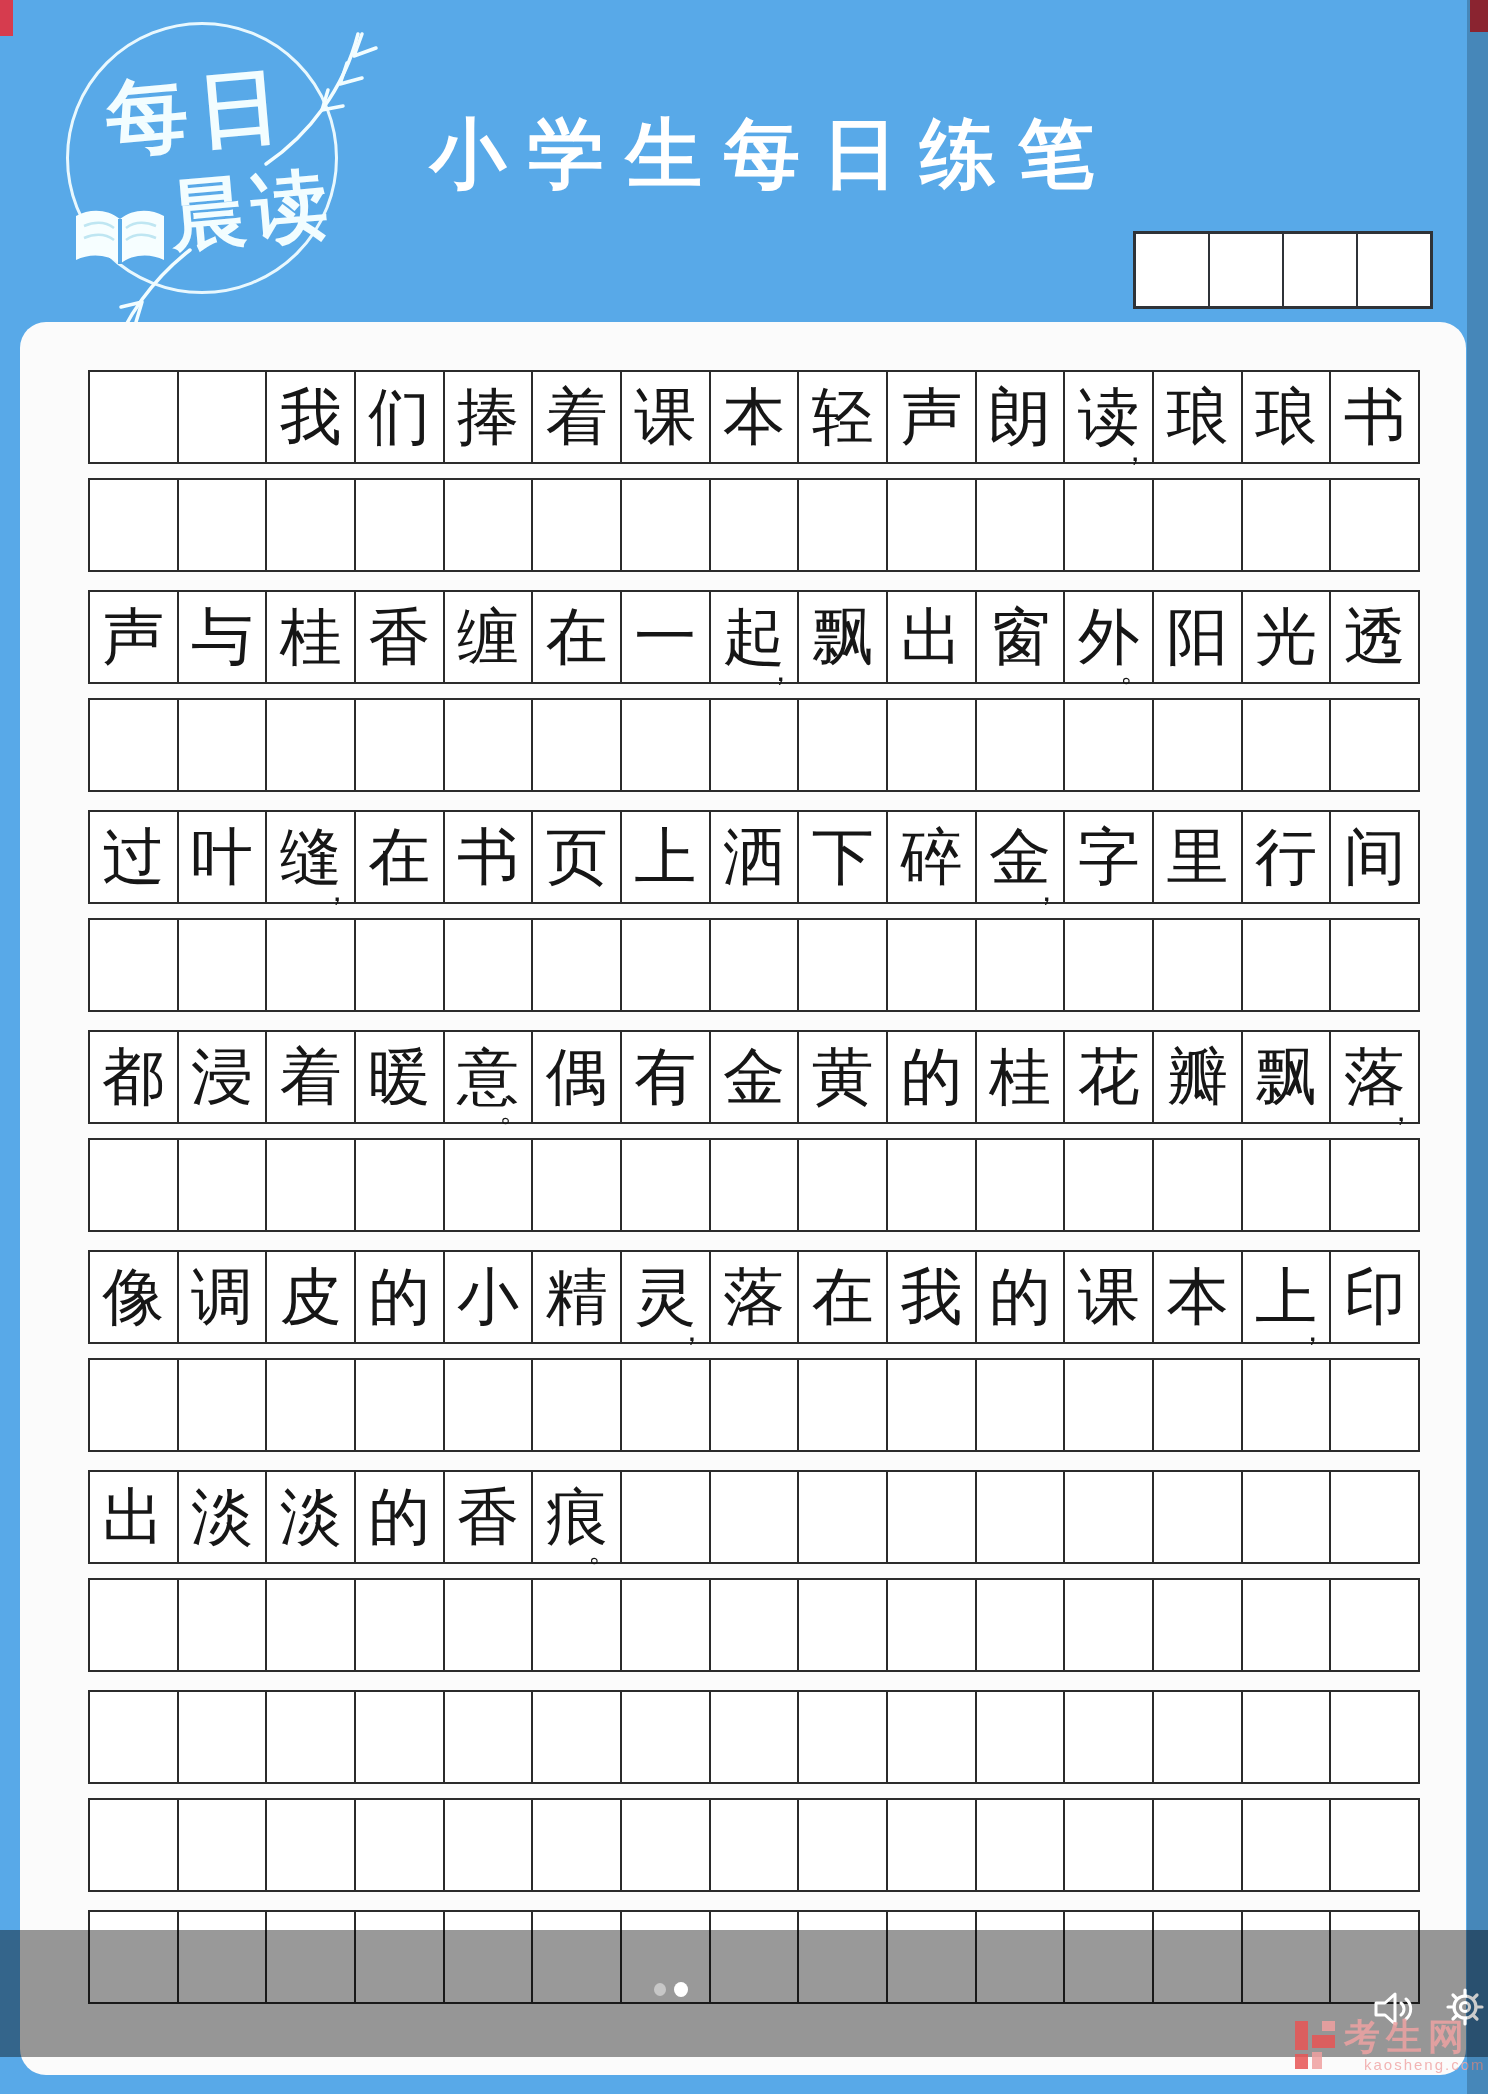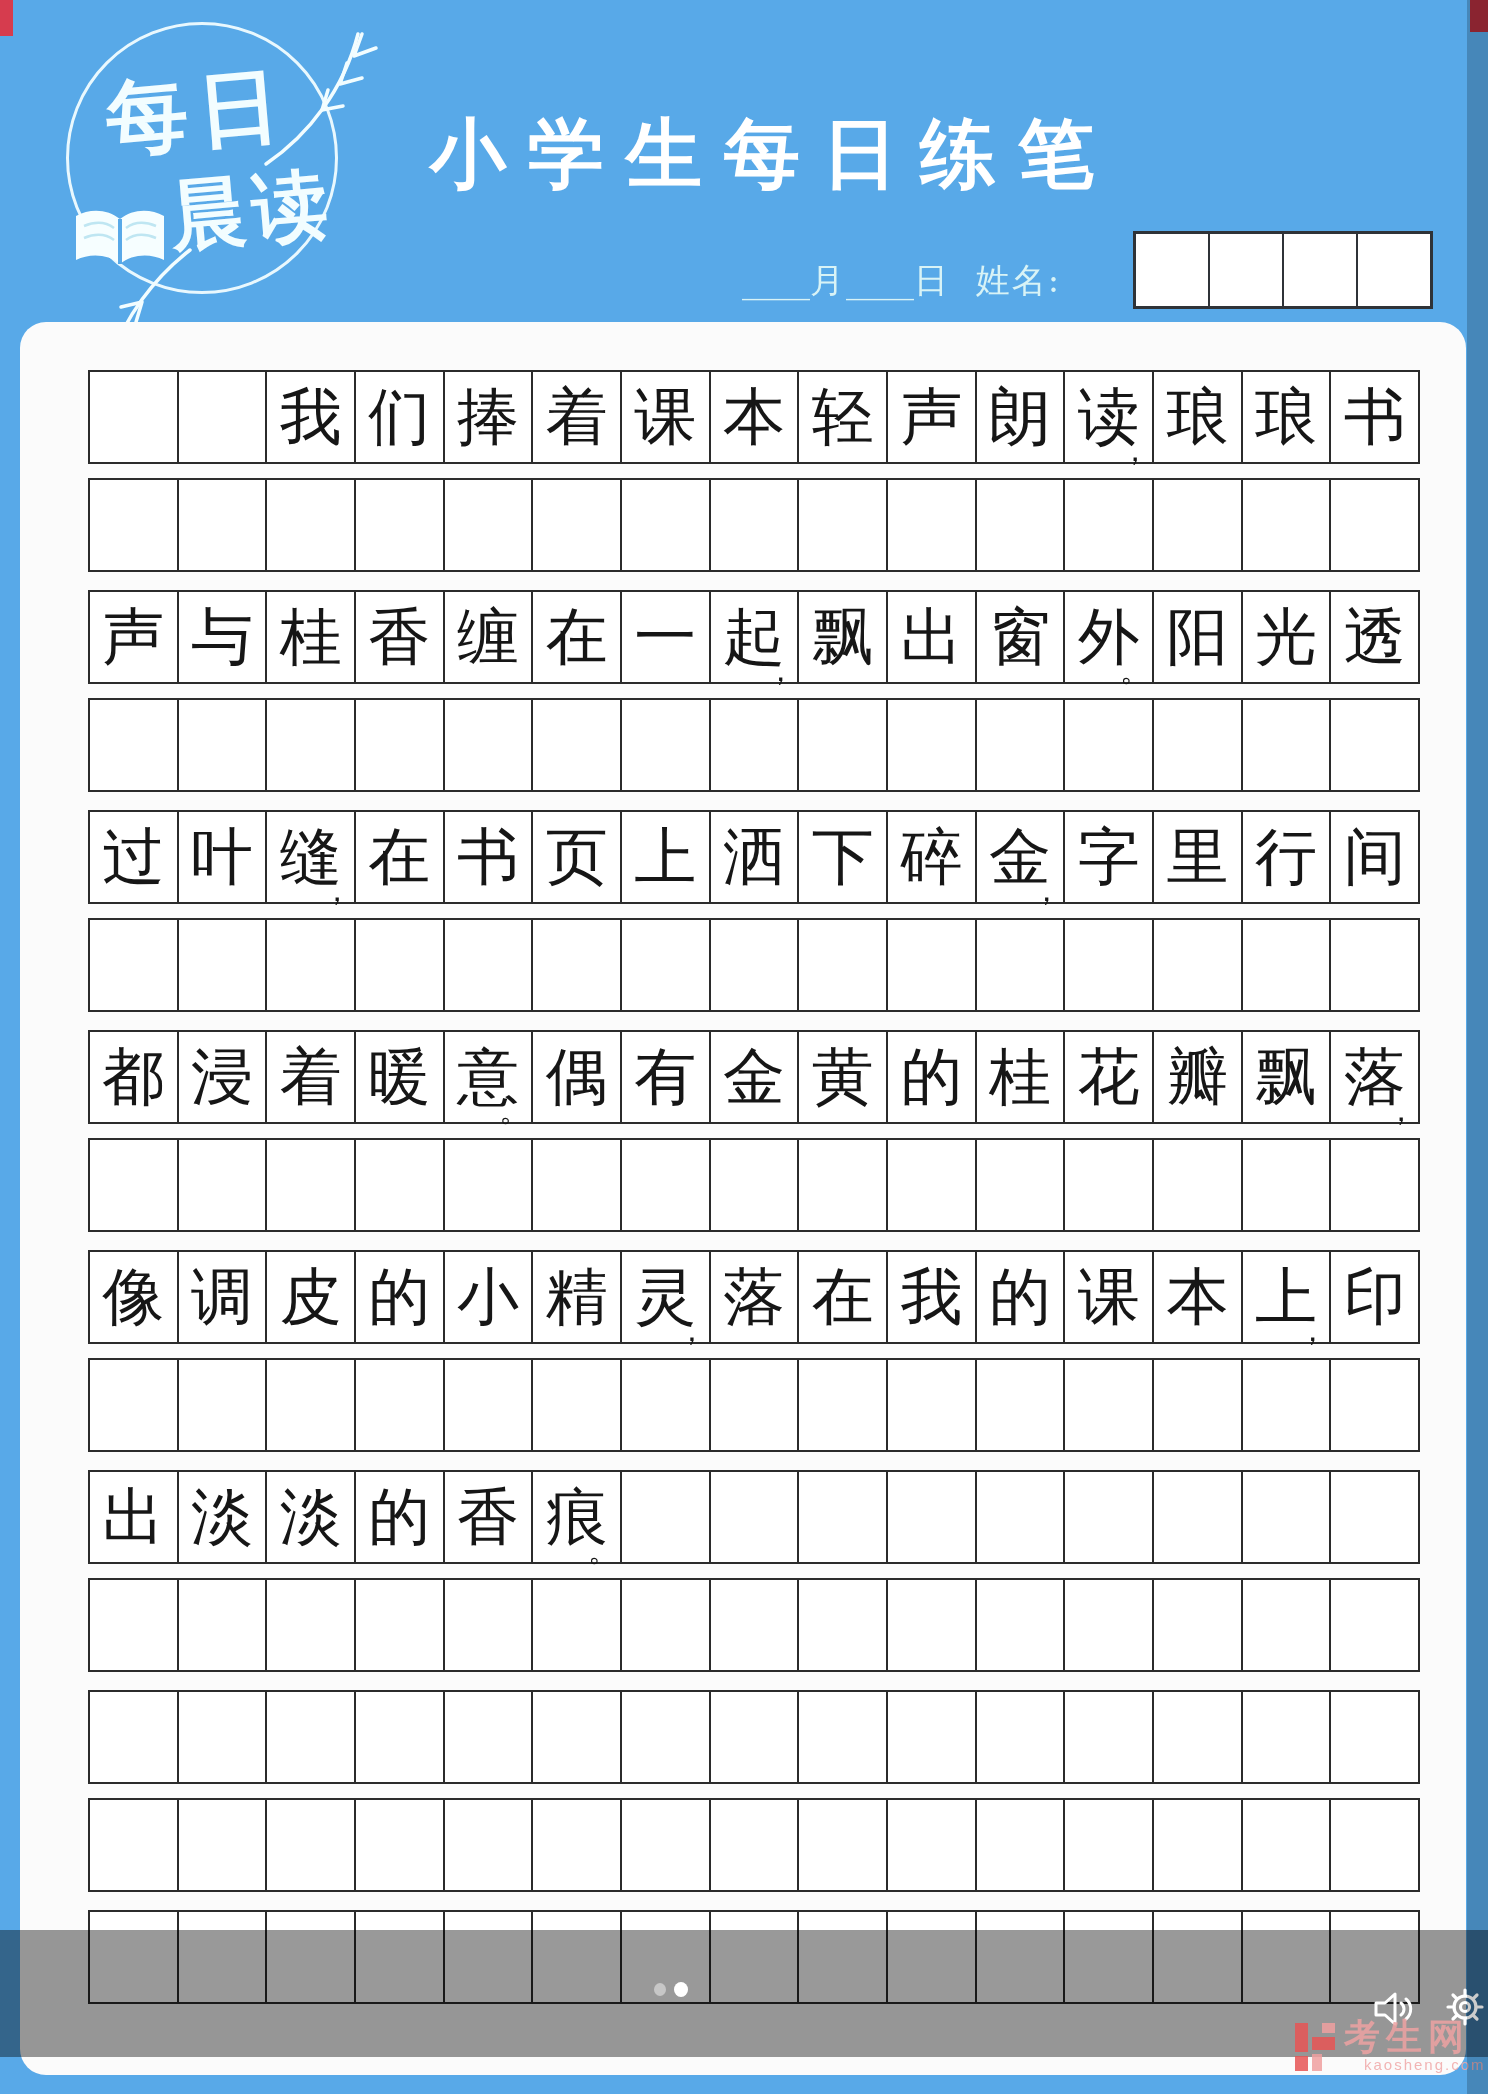--- a/index.html
+++ b/index.html
@@ -35,21 +35,21 @@
 
   
   .footer-bar{position:absolute;left:0;top:1930px;width:1488px;height:127px;background:rgba(0,0,0,0.40);}
   .dots{position:absolute;left:654px;top:52px;display:flex;align-items:center;gap:8px;}
   .dot{width:12px;height:13px;border-radius:50%;background:rgba(255,255,255,0.45);}
   .dot.active{width:14px;height:15px;background:#FFFFFF;}
   .volume-btn{position:absolute;left:1372px;top:60px;width:44px;height:38px;}
   .gear-btn{position:absolute;left:1444px;top:56px;width:42px;height:42px;}
 
   
-  .watermark{position:absolute;left:1294px;top:2018px;display:flex;align-items:flex-end;gap:8px;opacity:.85;}
+  .watermark{position:absolute;left:1294px;top:2018px;display:flex;align-items:center;gap:8px;opacity:.85;}
   .wm-texts{display:flex;flex-direction:column;}
   .wm-cn{font-size:36px;font-weight:700;color:#EDA2A2;letter-spacing:6px;font-family:"DejaVu Serif",serif;line-height:1.05;}
   .wm-en{font-size:15px;color:#F0A8A8;letter-spacing:2px;margin-left:20px;}
 
   
   .right-shade{position:absolute;right:0;top:0;width:21px;height:2094px;background:rgba(0,0,0,0.20);}
   .sliver-left{position:absolute;left:0;top:0;width:13px;height:36px;background:#D63C4E;}
   .sliver-right{position:absolute;right:0;top:0;width:18px;height:32px;background:#8A2430;}
 </style>
 </head>
@@ -71,23 +71,20 @@
     <div class="logo-line2">晨读</div>
     <svg class="logo-book" width="104" height="66" viewBox="0 0 104 66">
       <path d="M8 10 C 22 2 40 3 52 13 C 64 3 82 2 96 10 V 54 C 82 47 64 48 52 58 C 40 48 22 47 8 54 Z" fill="#F6FEFF"></path>
       <path d="M52 13 V 58" stroke="#58A9E8" stroke-width="4"></path>
       <path d="M16 20 C 28 15 38 16 46 22 M16 32 C 28 27 38 28 46 34 M58 22 C 66 16 76 15 88 20 M58 34 C 66 28 76 27 88 32" stroke="#BFE6F2" stroke-width="2.5" fill="none"></path>
     </svg>
   </div>
 
   <div class="page-title">小学生每日练笔</div>
 
-  <div class="date-line">
-    <span class="blank">____</span><span>月</span><span class="blank">____</span><span>日</span><span>&nbsp;&nbsp;</span><span>姓名:</span>
-  </div>
   <div class="name-boxes">
       <div class="name-box"></div>
       <div class="name-box"></div>
       <div class="name-box"></div>
       <div class="name-box"></div>
     </div>
 
   <div class="paper">
     <div class="writing-grid">
         <div class="grid-row gap-a">

